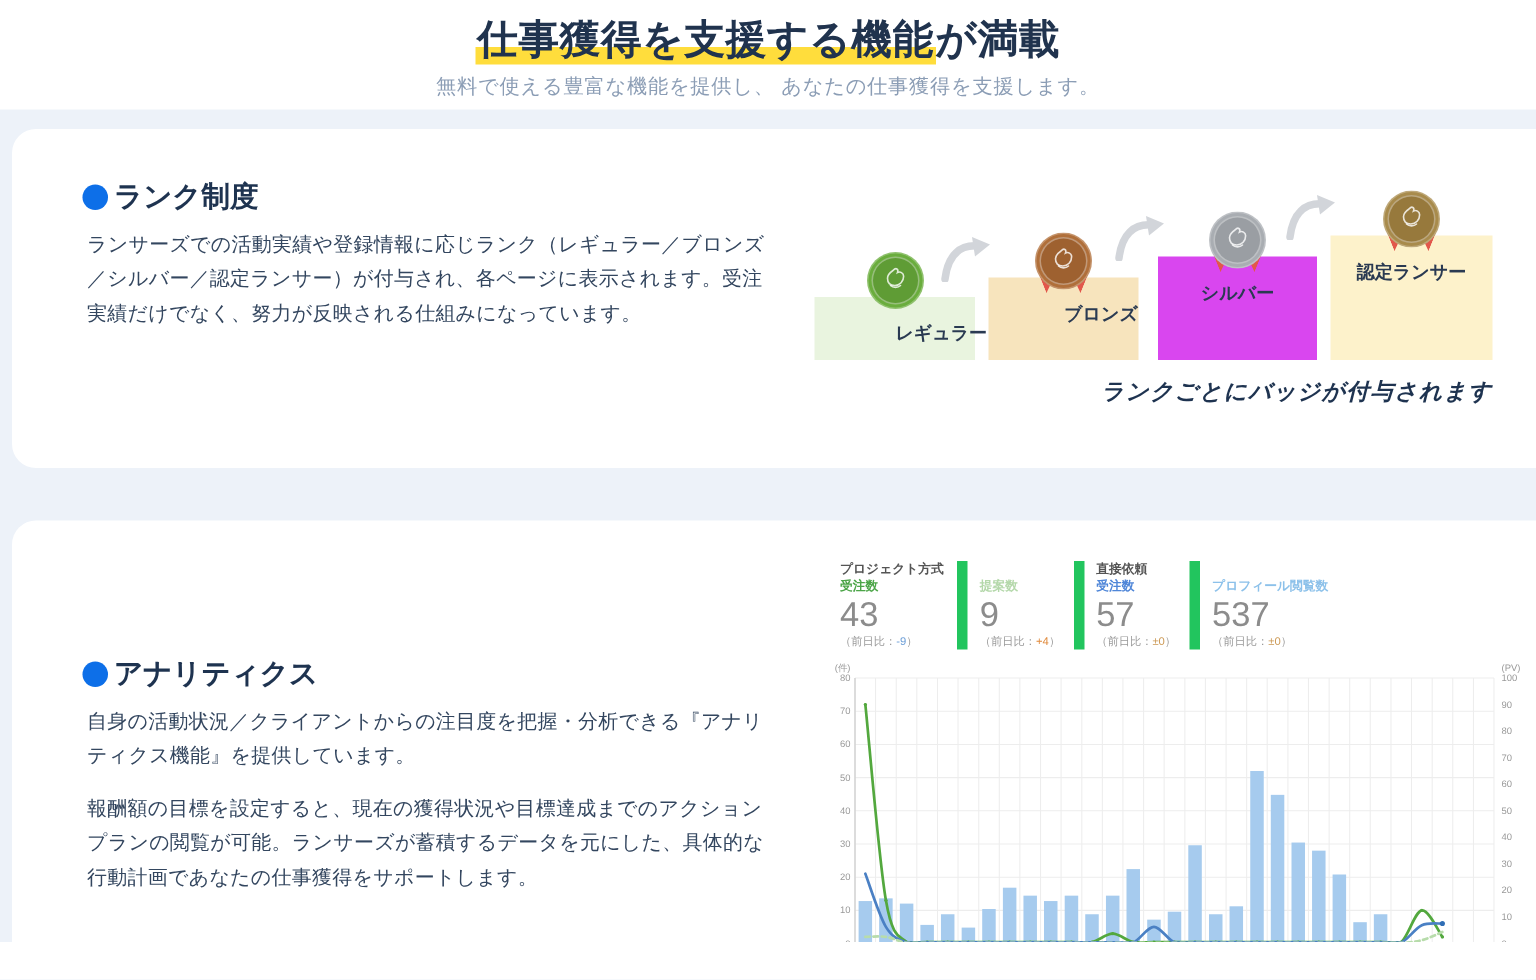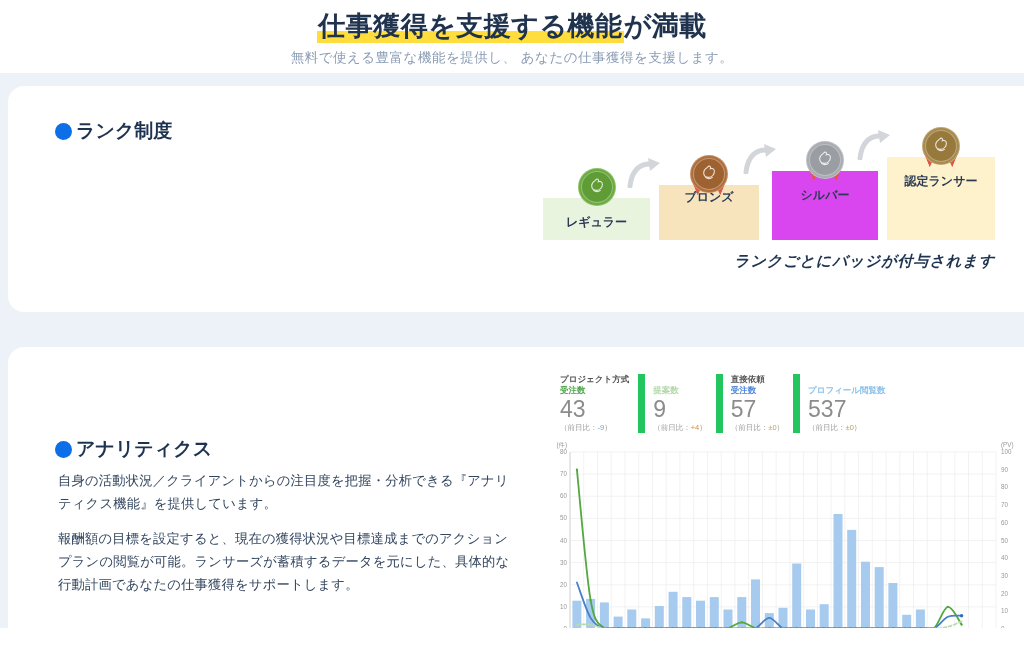--- a/index.html
+++ b/index.html
@@ -65,37 +65,38 @@
   <div class="card" id="card-rank"></div>
   <div class="card" id="card-analytics"></div>
 
   <div class="page-title"><span class="hl">仕事獲得を支援する機能</span><span>が満載</span></div>
   <div class="page-subtitle">無料で使える豊富な機能を提供し、 あなたの仕事獲得を支援します。</div>
 
   <div class="sec-head" style="left:55px;top:118px;">
     <span class="bullet"></span>
     <span>ランク制度</span>
   </div>
+  <div class="para" style="left:58px;top:152px;">ランサーズでの活動実績や登録情報に応じランク（レギュラー／ブロンズ／シルバー／認定ランサー）が付与され、各ページに表示されます。受注実績だけでなく、努力が反映される仕組みになっています。</div>
 
   <div id="rank-graphic">
       <div class="rank-step" style="left: 543px; top: 198px; width: 107px; height: 42px; background: rgb(233, 244, 223);">
-        <div class="rank-label" style="top: 16px;">レギュラー</div>
+        <div class="rank-label" style="top: 16px; margin-left: 31px;">レギュラー</div>
       </div>
       <div class="medal" style="left: 577.5px; top: 168px; width: 38px; height: 38px;">
       <div class="circ" style="left:0;top:0;width:38px;height:38px;background:#6aad3d;border:1.5px solid rgba(255,255,255,.25);">
         <div class="inner" style="width:30px;height:30px;background:#5f9c35;border:1px solid rgba(255,255,255,.35);">
           <svg width="20" height="20" viewBox="0 0 24 24">
             <path d="M10 4c2.5-2.8 4.6-1 3.6 1.6 2-1 4.9.2 4.9 3 0 4-3 7.4-7 7.4s-5.9-2.2-5.9-5.8c0-2.8 2.2-4.7 4.4-6.2z" fill="none" stroke="rgba(255,255,255,.8)" stroke-width="1.3"></path>
             <path d="M8 16c2 2 6 2 8 0" fill="none" stroke="rgba(255,255,255,.8)" stroke-width="1.3" stroke-linecap="round"></path>
           </svg>
         </div>
       </div>
       </div>
       <div class="rank-step" style="left: 659px; top: 185px; width: 100px; height: 55px; background: rgb(247, 228, 189);">
-        <div class="rank-label" style="top: 4px;">ブロンズ</div>
+        <div class="rank-label" style="top: 16px; margin-left: 25px;">ブロンズ</div>
       </div>
       <div class="medal" style="left: 690px; top: 155px; width: 38px; height: 38px;">
         <div class="rib" style="left:4px;top:22px;transform:rotate(-22deg);"></div>
            <div class="rib" style="left:23px;top:22px;transform:rotate(22deg);"></div>
       <div class="circ" style="left:0;top:0;width:38px;height:38px;background:#b06f3a;border:1.5px solid rgba(255,255,255,.25);">
         <div class="inner" style="width:30px;height:30px;background:#9e6130;border:1px solid rgba(255,255,255,.35);">
           <svg width="20" height="20" viewBox="0 0 24 24">
             <path d="M10 4c2.5-2.8 4.6-1 3.6 1.6 2-1 4.9.2 4.9 3 0 4-3 7.4-7 7.4s-5.9-2.2-5.9-5.8c0-2.8 2.2-4.7 4.4-6.2z" fill="none" stroke="rgba(255,255,255,.8)" stroke-width="1.3"></path>
             <path d="M8 16c2 2 6 2 8 0" fill="none" stroke="rgba(255,255,255,.8)" stroke-width="1.3" stroke-linecap="round"></path>
           </svg>

